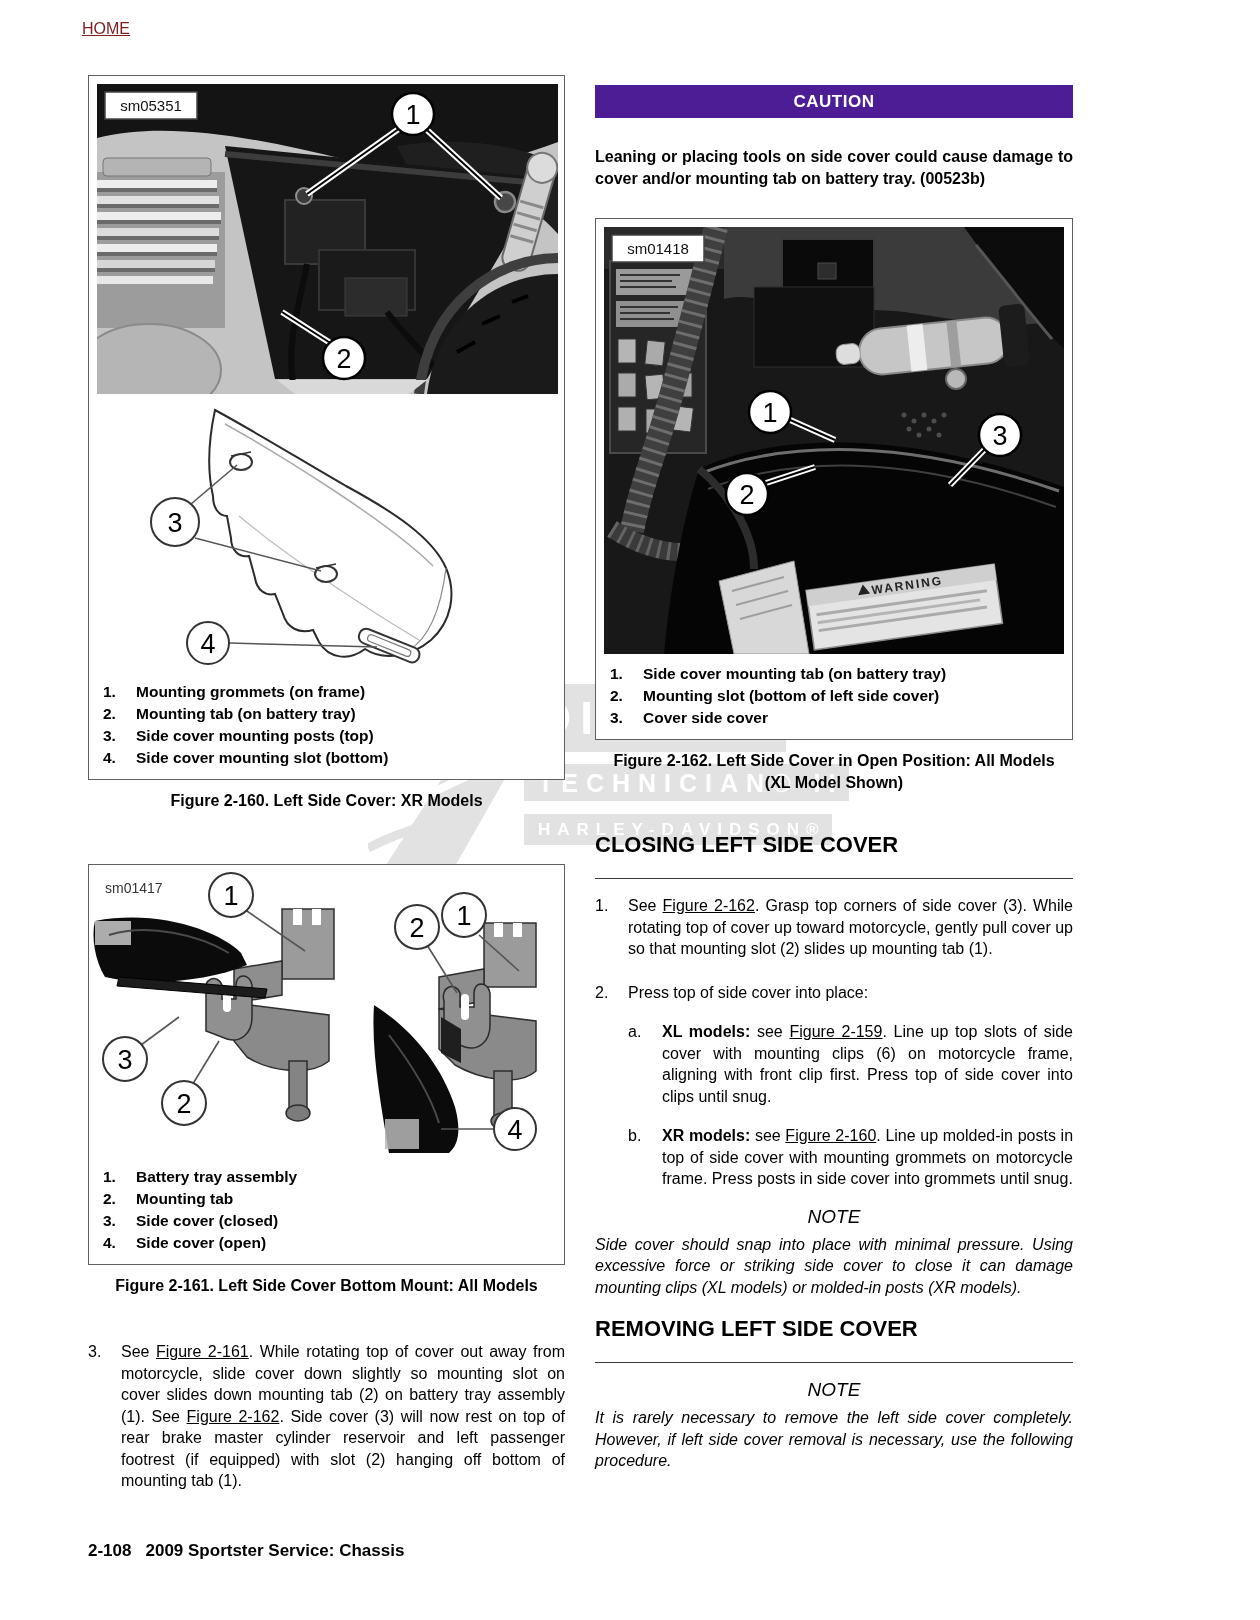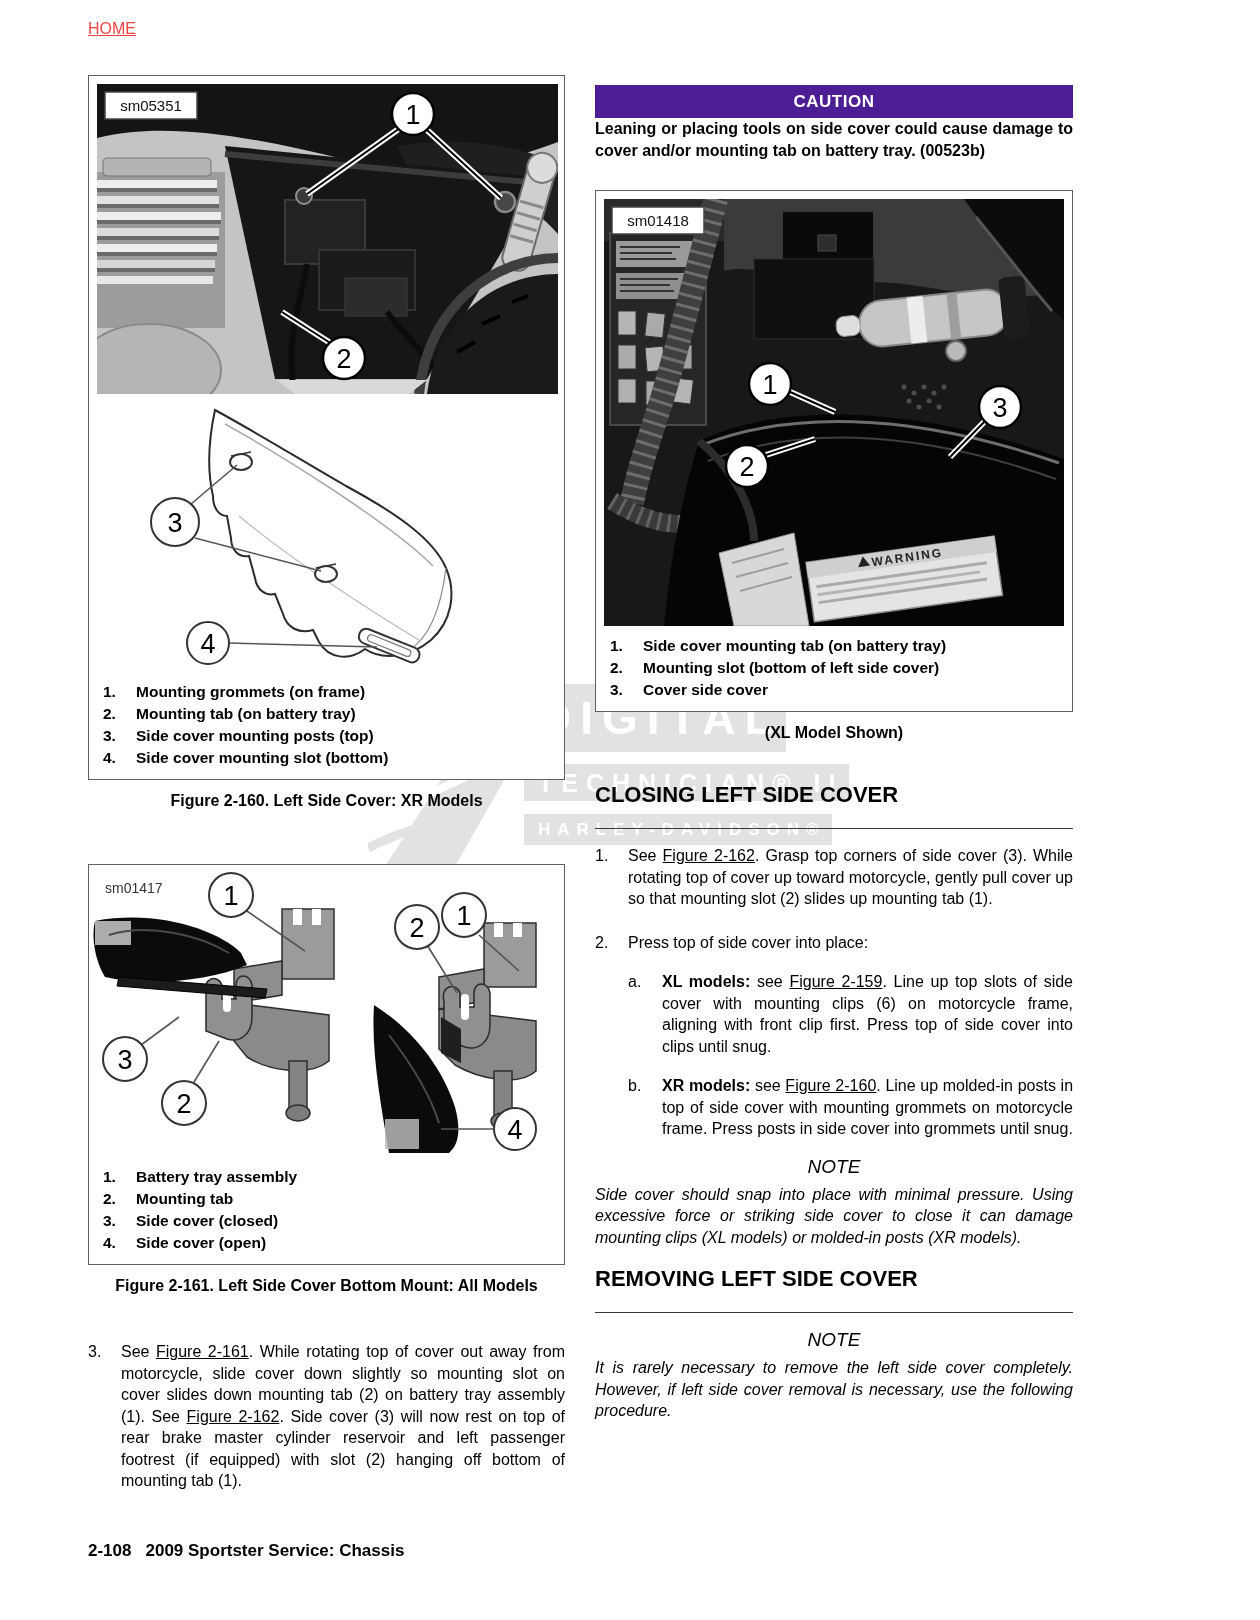--- a/index.html
+++ b/index.html
@@ -1,20 +1,20 @@
 <!DOCTYPE html>
 <html><head>
 <meta charset="utf-8">
 <style>
   html,body{margin:0;padding:0;background:#fff;}
   .page{position:relative;width:1260px;height:1620px;background:#fff;overflow:hidden;
         font-family:"Liberation Sans",sans-serif;color:#000;}
   svg{font-family:"Liberation Sans",sans-serif;}
 
-  .home{position:absolute;left:88px;top:20px;font-size:16px;color:#ef4444;
+  .home{position:absolute;left:82px;top:20px;font-size:16px;color:#7f1d1d;
         text-decoration:underline;z-index:3;cursor:pointer;}
 
   
   .watermark{position:absolute;left:368px;top:674px;width:450px;height:205px;z-index:0;}
   .wm-logo{position:absolute;left:0;top:4px;}
   .wm-block{position:absolute;left:156px;background:#e2e2e2;color:#fff;font-weight:bold;
             line-height:1;white-space:nowrap;}
   .wm-l1{top:10px;font-size:46px;letter-spacing:9px;padding:11px 4px 11px 14px;}
   .wm-l2{top:90px;font-size:25px;letter-spacing:8px;padding:7px 6px 5px 14px;}
   .wm-l3{top:140px;font-size:17px;letter-spacing:7px;padding:7px 6px 7px 14px;}
@@ -35,21 +35,21 @@
   .fb162{margin-top:28px;}
 
   .step{display:flex;margin-top:44px;}
   .step-n{width:33px;flex:none;font-size:16px;line-height:21.5px;}
   .step-body{margin:0;flex:1;font-size:16px;line-height:21.5px;}
   .just{text-align:justify;}
   .xref{color:#000000;text-decoration:underline;cursor:pointer;}
 
   .caution-banner{background:#4c1d95;color:#fff;font-weight:bold;font-size:17px;
                   text-align:center;height:33px;line-height:33px;letter-spacing:.5px;}
-  .caution-body{font-weight:bold;font-size:16px;line-height:22px;margin:0 0 0;}
+  .caution-body{font-weight:bold;font-size:16px;line-height:22px;margin:28px 0 0;}
 
   .sec{font-size:22px;font-weight:bold;margin:38px 0 0;padding-bottom:20px;
        border-bottom:1.5px solid #3a3a3a;}
   .sec.removing{margin-top:18px;}
   .rstep1{margin-top:16px;}
   .rstep2{margin-top:22px;}
   .substep{display:flex;margin-top:18px;margin-left:33px;}
   .sub-n{width:34px;flex:none;font-size:16px;line-height:21.5px;}
   .note-title{font-style:italic;text-align:center;font-size:19px;margin-top:16px;}
   .note-body{font-style:italic;font-size:16px;line-height:21.5px;margin:6px 0 0;}
@@ -417,20 +417,21 @@
             <span class="fig-n">2.</span>
             <span class="fig-t">Mounting slot (bottom of left side cover)</span>
           </div>
         <div class="fig-item">
             <span class="fig-n">3.</span>
             <span class="fig-t">Cover side cover</span>
           </div>
       </div>
     </div>
     <div class="caption">
+      <div>Figure 2-162. Left Side Cover in Open Position: All Models</div>
       <div>(XL Model Shown)</div>
     </div>
 
     <h2 class="sec">CLOSING LEFT SIDE COVER</h2>
 
     <div class="step rstep1">
       <span class="step-n">1.</span>
       <p class="step-body just"><span>See </span><a class="xref">Figure 2-162</a><span>. Grasp top corners of side cover (3). While rotating top of cover up toward motorcycle, gently pull cover up so that mounting slot (2) slides up mounting tab (1).</span></p>
     </div>
 

